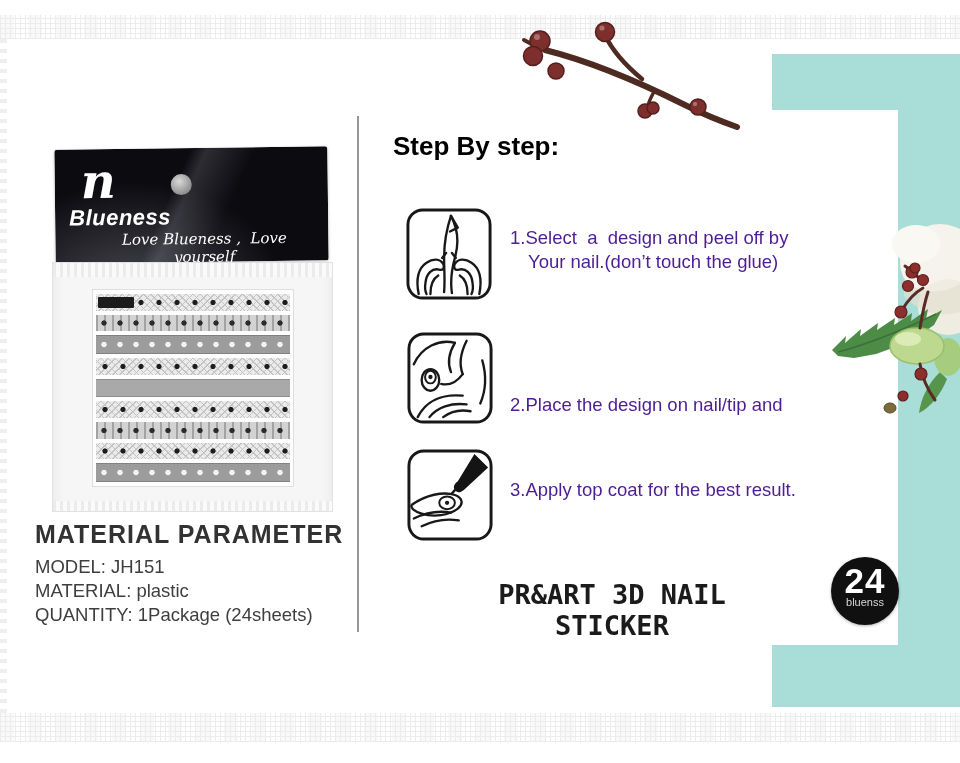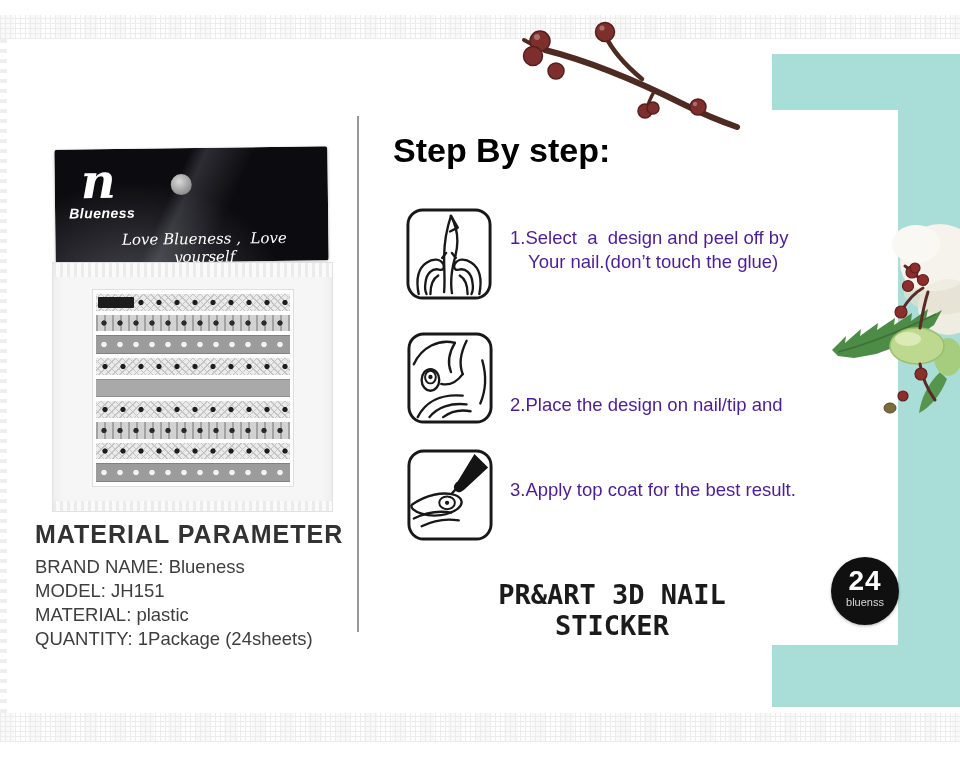--- a/index.html
+++ b/index.html
@@ -30,21 +30,21 @@
     transform:rotate(-0.7deg);
     background:
       radial-gradient(ellipse at 28% 130%,rgba(150,150,160,0.45),transparent 55%),
       linear-gradient(115deg,transparent 42%,rgba(130,130,140,0.28) 47%,transparent 62%),
       #0b0b10;
     box-shadow:0 1px 3px rgba(0,0,0,0.25);}
   .pkg-logo{position:absolute;left:26px;top:6px;color:#fff;font-family:"DejaVu Serif",serif;
     font-style:italic;font-weight:bold;font-size:48px;line-height:52px;}
   .logo-dot{position:absolute;left:47px;top:40px;width:4px;height:4px;border-radius:50%;background:#fff;}
   .pkg-brand{position:absolute;left:14px;top:56px;color:#fff;font-style:italic;font-weight:bold;
-    font-size:14px;letter-spacing:0.5px;}
+    font-size:22px;letter-spacing:0.5px;}
   .pkg-hole{position:absolute;left:116px;top:26px;width:21px;height:21px;border-radius:50%;
     background:radial-gradient(circle at 40% 35%,#d9d9d9,#8a8a8a 75%);}
   .pkg-tagline{position:absolute;left:34px;top:82px;width:230px;text-align:center;color:#fff;
     font-family:"DejaVu Serif",serif;font-style:italic;font-size:15px;white-space:pre-wrap;}
 
   .pkg-bag{position:absolute;left:52px;top:262px;width:279px;height:248px;background:#f6f6f6;
     border:1px solid #e2e2e2;box-shadow:inset 0 0 14px rgba(0,0,0,0.07);}
   .bag-rib{position:absolute;left:0;top:0;width:100%;height:14px;
     background:repeating-linear-gradient(90deg,#ebebeb 0 3px,#fafafa 3px 7px);}
   .bag-rib-bottom{top:auto;bottom:0;height:10px;}
@@ -71,38 +71,38 @@
 
   
   .pp-title{position:absolute;left:35px;top:520px;font-size:25px;font-weight:bold;color:#323232;
     letter-spacing:1px;}
   .pp-rows{position:absolute;left:35px;top:555px;font-size:18.5px;color:#3e3e3e;line-height:24px;}
   .pp-row{white-space:pre-wrap;}
 
   .divider{position:absolute;left:357px;top:116px;width:2px;height:516px;background:#979797;}
 
   
-  .steps-heading{position:absolute;left:393px;top:131px;font-size:34px;font-weight:bold;color:#000;}
+  .steps-heading{position:absolute;left:393px;top:131px;font-size:26px;font-weight:bold;color:#000;}
   .step-icon{position:absolute;width:88px;height:96px;}
   .si-1{left:405px;top:206px;}
   .si-2{left:406px;top:330px;}
   .si-3{left:406px;top:447px;}
   .step-text{position:absolute;left:510px;width:345px;font-size:18.5px;color:#4c1d95;line-height:24px;}
   .st-1{top:226px;}
   .st-2{top:350px;margin-top:43px;}
   .st-3{top:478px;}
   .step-line{white-space:pre-wrap;}
   .step-line2{padding-left:18px;}
 
   
   .product-line{position:absolute;left:448px;top:579px;width:328px;text-align:center;
     font-family:"DejaVu Sans Mono",monospace;font-weight:bold;font-size:27px;color:#1b1b1b;}
   .badge{position:absolute;left:831px;top:557px;width:68px;height:68px;border-radius:50%;
     background:#101010;color:#fff;text-align:center;box-shadow:0 1px 3px rgba(0,0,0,0.3);}
-  .badge-count{font-size:28px;font-weight:bold;margin-top:9px;letter-spacing:1px;line-height:30px;text-align:center;}
+  .badge-count{font-size:35px;font-weight:bold;margin-top:9px;letter-spacing:1px;line-height:30px;text-align:center;}
   .badge-label{font-size:11px;color:#d6d6d6;line-height:12px;}
 
   svg .ln{fill:none;stroke:#181818;stroke-width:2.4;stroke-linecap:round;stroke-linejoin:round;}
 </style>
 </head>
 <body>
 
 <div class="canvas">
 
   <div class="gingham gingham-top"></div>
@@ -179,21 +179,20 @@
       <div class="prow rA"></div>
       <div class="prow rC"></div>
       <div class="prow rA"></div>
       <div class="prow rB"></div>
       <div class="sheet-chip"></div>
     </div>
   </div>
 
   <div class="pp-title">MATERIAL PARAMETER</div>
   <div class="pp-rows">
-    <div class="pp-row">BRAND NAME: Blueness</div>
     <div class="pp-row">MODEL: JH151</div>
     <div class="pp-row">MATERIAL: plastic</div>
     <div class="pp-row">QUANTITY: 1Package (24sheets)</div>
   </div>
 
   <div class="divider"></div>
 
   <div class="steps-heading">Step By step:</div>
 
   <svg class="step-icon si-1" viewBox="0 0 90 96">

